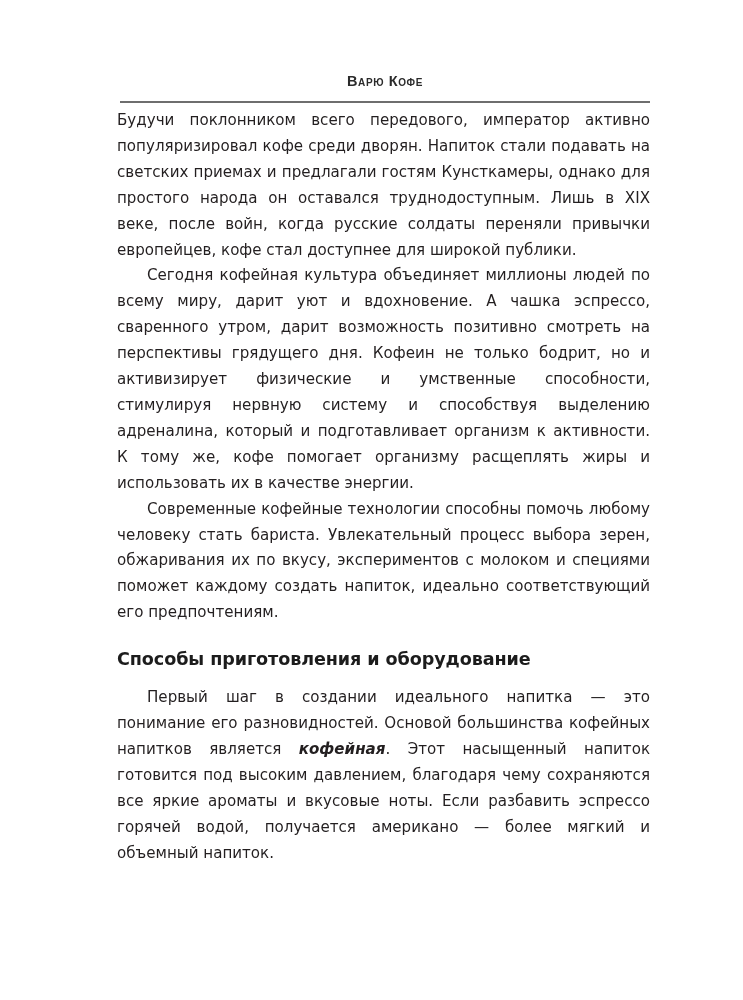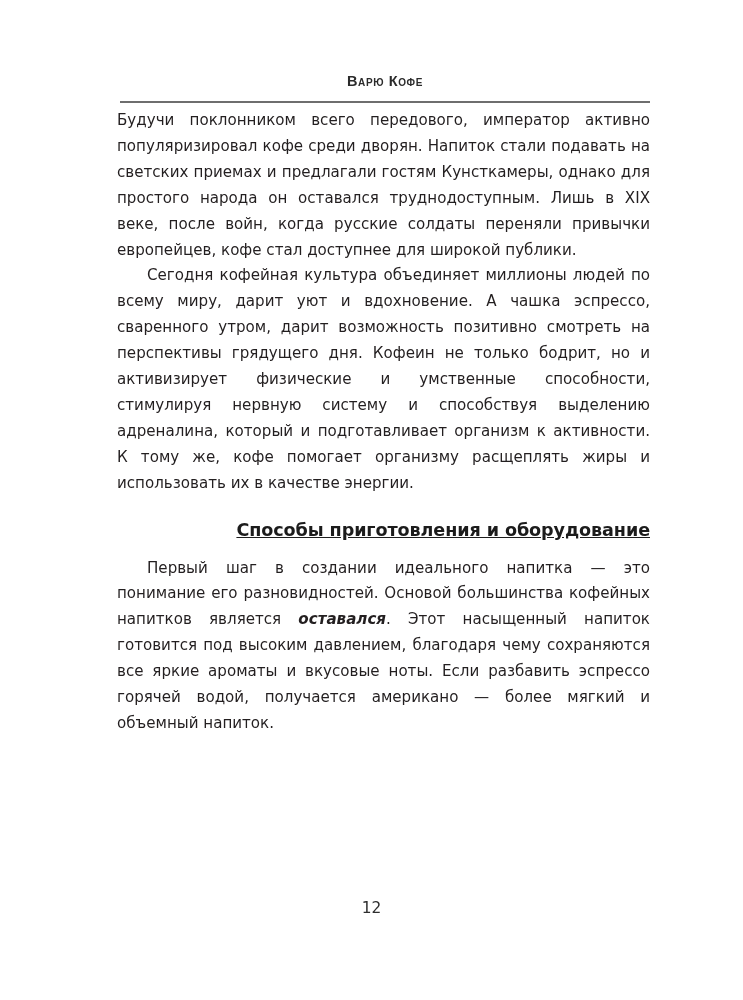--- a/index.html
+++ b/index.html
@@ -74,24 +74,23 @@
   }
 
   
   h2.section {
     margin: 0;
     padding: 23px 0 14px 0;
     font-family: "DejaVu Sans", "Liberation Sans", sans-serif;
     font-size: 17.6px;
     font-weight: 700;
     color: #1c1c1c;
-    text-align: right;
+    text-align: left;
     line-height: 1.25;
     letter-spacing: -0.1px;
-    text-decoration: underline;
   }
 
   
   .folio {
     position: absolute;
     left: 0;
     right: 0;
     top: 899px;
     text-align: center;
     font-family: "DejaVu Sans", "Liberation Sans", sans-serif;
@@ -107,23 +106,23 @@
   <div class="running-head">Варю Кофе</div>
 
   <div class="head-rule"></div>
 
   <div class="column">
 
     <p class="body first">Будучи поклонником всего передового, император активно популяризировал кофе среди дворян. Напиток стали подавать на светских приемах и предлагали гостям Кунсткамеры, однако для простого народа он оставался труднодоступным. Лишь в XIX веке, после войн, когда русские солдаты переняли привычки европейцев, кофе стал доступнее для широкой публики.</p>
 
     <p class="body">Сегодня кофейная культура объединяет миллионы людей по всему миру, дарит уют и вдохновение. А чашка эспрессо, сваренного утром, дарит возможность позитивно смотреть на перспективы грядущего дня. Кофеин не только бодрит, но и активизирует физические и умственные способности, стимулируя нервную систему и способствуя выделению адреналина, который и подготавливает организм к активности. К тому же, кофе помогает организму расщеплять жиры и использовать их в качестве энергии.</p>
 
+    <p class="body">Современные кофейные технологии способны помочь любому человеку стать бариста. Увлекательный процесс выбора зерен, обжаривания их по вкусу, экспериментов с молоком и специями поможет каждому создать напиток, идеально соответствующий его предпочтениям.</p>
 
     <h2 class="section">Способы приготовления и оборудование</h2>
 
-    <p class="body">Первый шаг в создании идеального напитка — это понимание его разновидностей. Основой большинства кофейных напитков является <b class="term">оставался</b>. Этот насыщенный напиток готовится под высоким давлением, благодаря чему сохраняются все яркие ароматы и вкусовые ноты. Если разбавить эспрессо горячей водой, получается американо — более мягкий и объемный напиток.</p>
+    <p class="body">Первый шаг в создании идеального напитка — это понимание его разновидностей. Основой большинства кофейных напитков является <b class="term">кофейная</b>. Этот насыщенный напиток готовится под высоким давлением, благодаря чему сохраняются все яркие ароматы и вкусовые ноты. Если разбавить эспрессо горячей водой, получается американо — более мягкий и объемный напиток.</p>
 
 
   </div>
 
-  <div class="folio">12</div>
 
 </div>
 
 </body></html>

